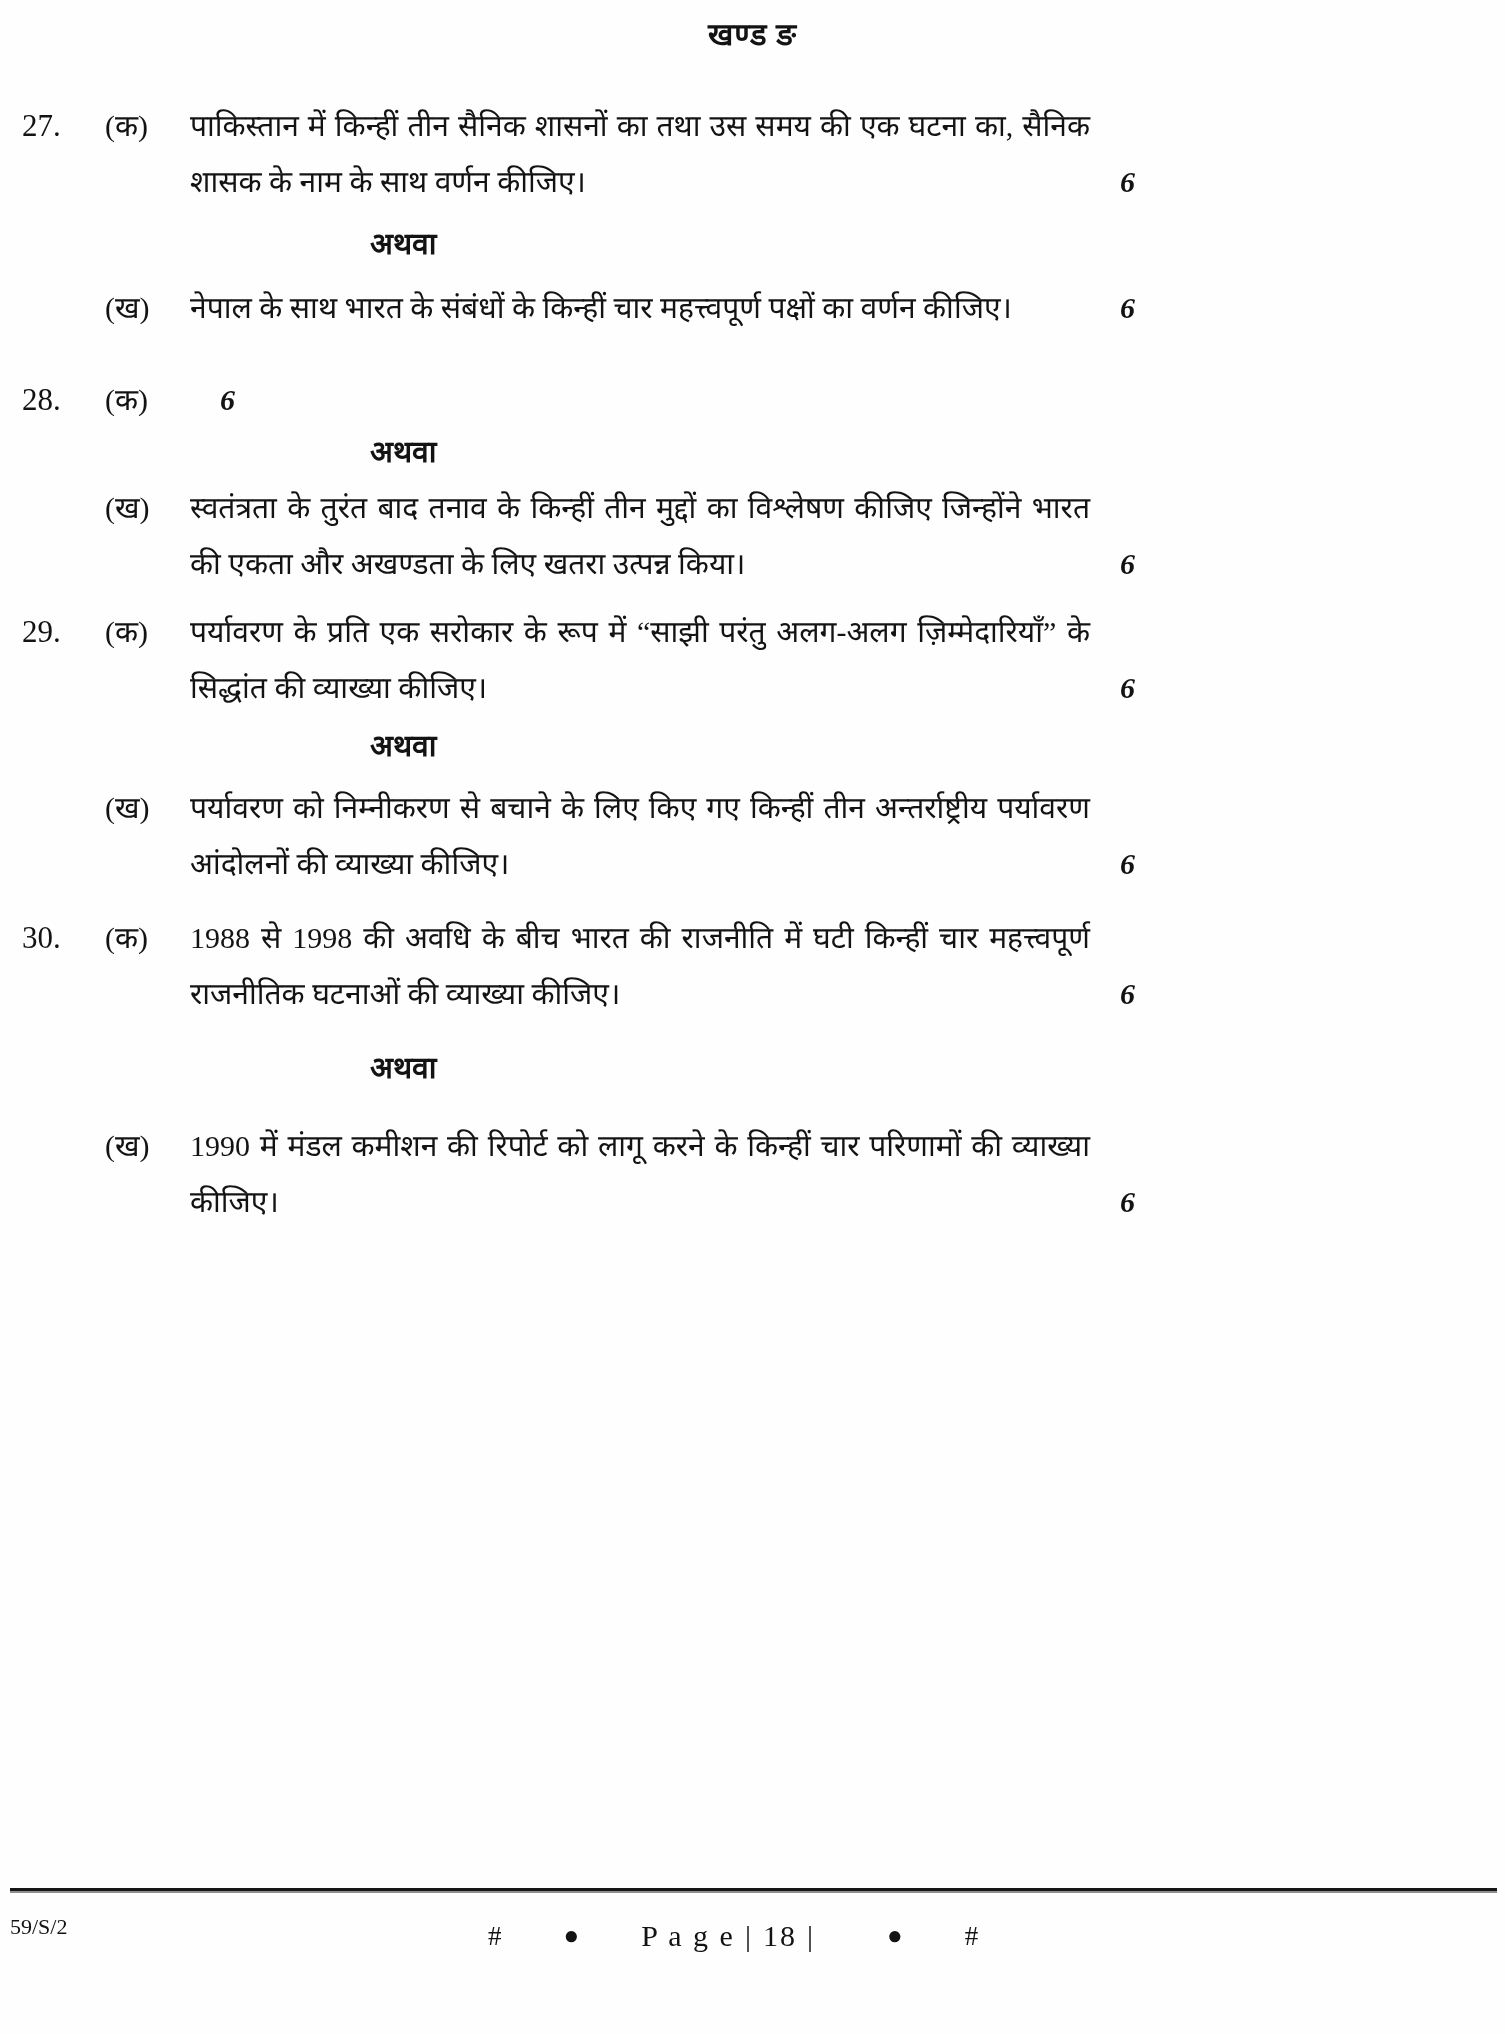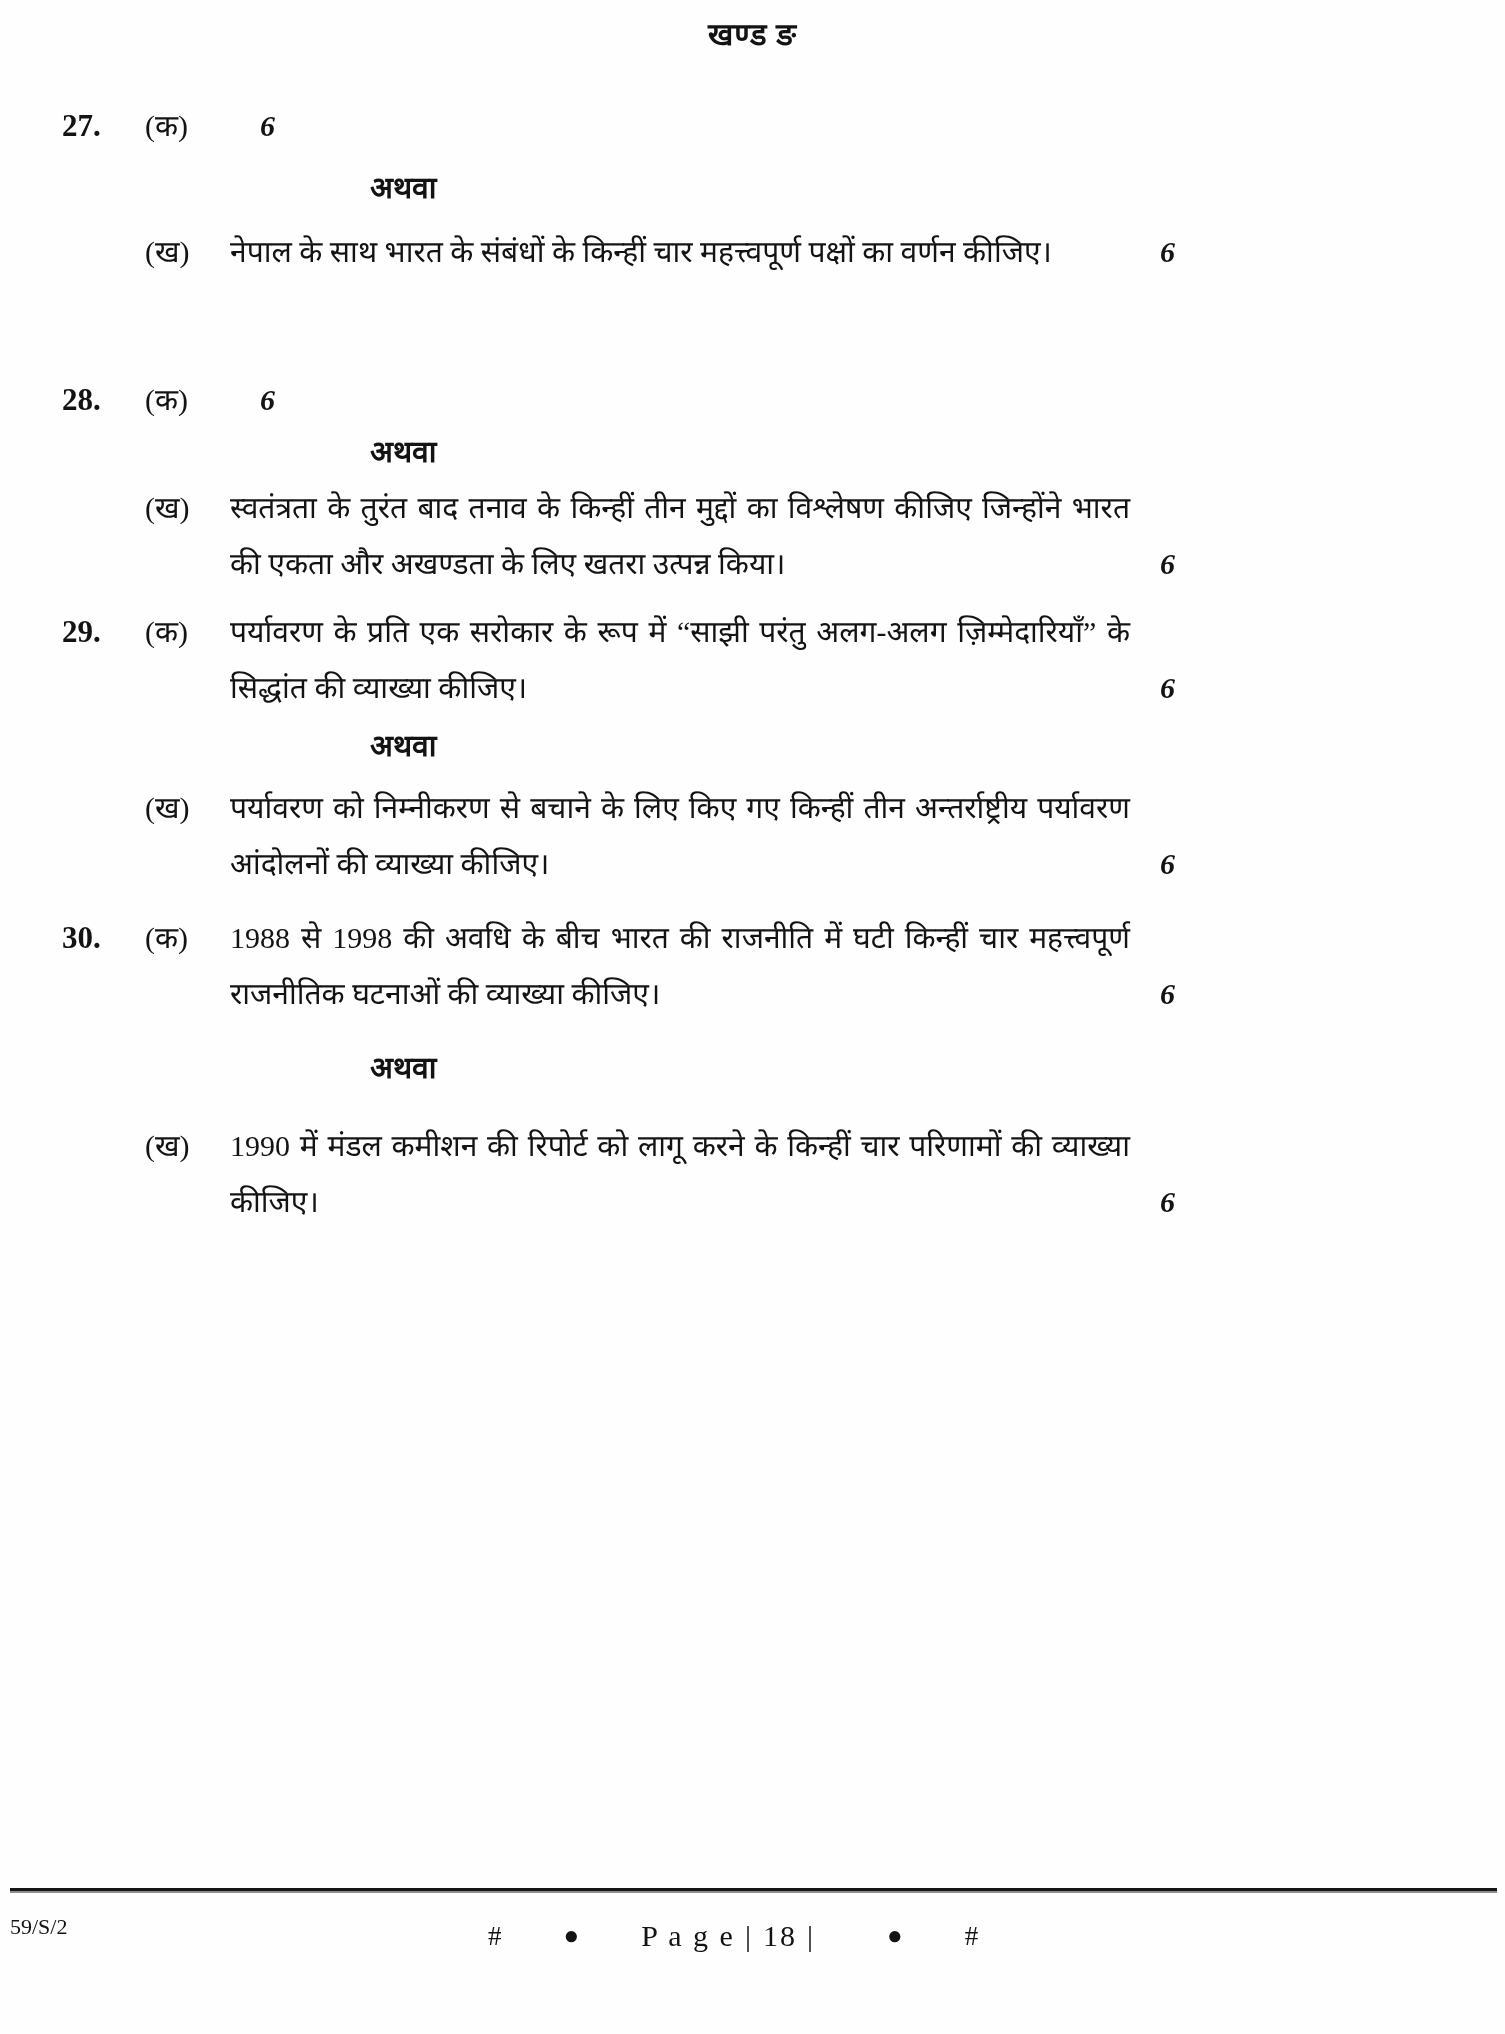--- a/index.html
+++ b/index.html
@@ -32,23 +32,22 @@
     left: 22px;
     width: 1438px;
   }
   .part {
     display: flex;
     align-items: flex-start;
     line-height: 56px;
   }
   .col-qnum {
     flex: 0 0 83px;
-    font-weight: bold;
+    font-weight: normal;
     font-size: 31px;
-    margin-left: 40px;
   }
   .col-label {
     flex: 0 0 85px;
   }
   .col-text {
     flex: 0 0 900px;
     text-align: justify;
   }
   .col-marks {
     flex: 0 0 auto;
@@ -138,20 +137,21 @@
 <body>
 
 <div class="page">
 
   <div class="section-title">खण्ड ङ</div>
 
   <div class="question q27">
     <div class="part part-a">
       <div class="col-qnum">27.</div>
       <div class="col-label">(क)</div>
+      <div class="col-text">पाकिस्तान में किन्हीं तीन सैनिक शासनों का तथा उस समय की एक घटना का, सैनिक शासक के नाम के साथ वर्णन कीजिए।</div>
       <div class="col-marks">6</div>
     </div>
     <div class="or-row">अथवा</div>
     <div class="part part-b">
       <div class="col-qnum"></div>
       <div class="col-label">(ख)</div>
       <div class="col-text">नेपाल के साथ भारत के संबंधों के किन्हीं चार महत्त्वपूर्ण पक्षों का वर्णन कीजिए।</div>
       <div class="col-marks">6</div>
     </div>
   </div>

